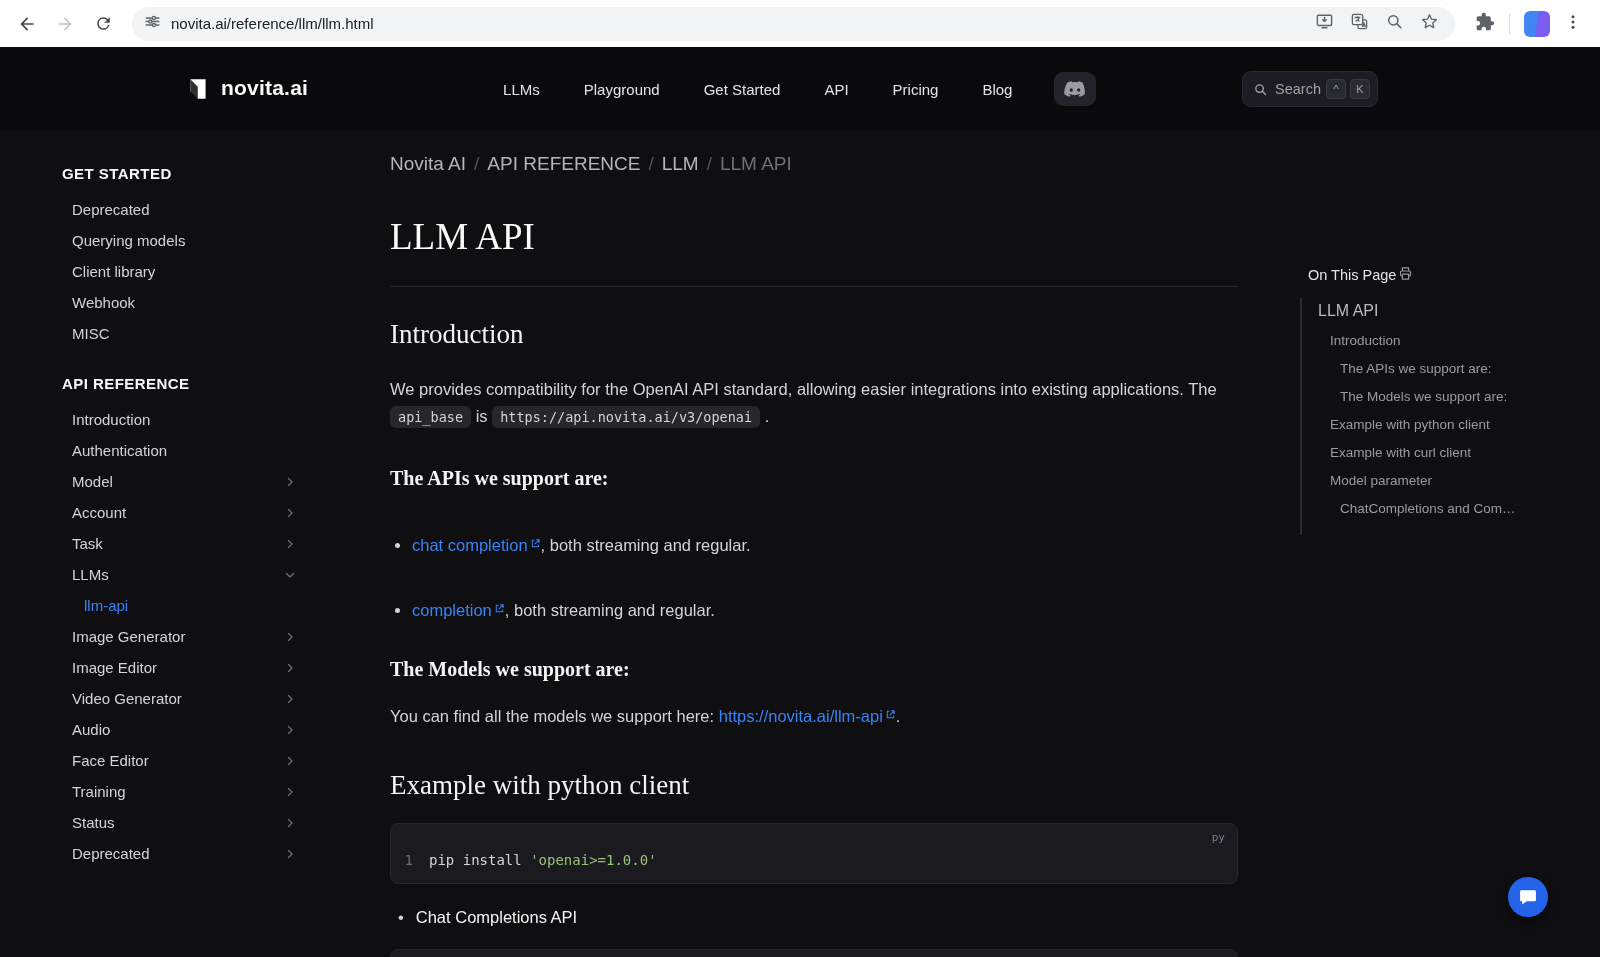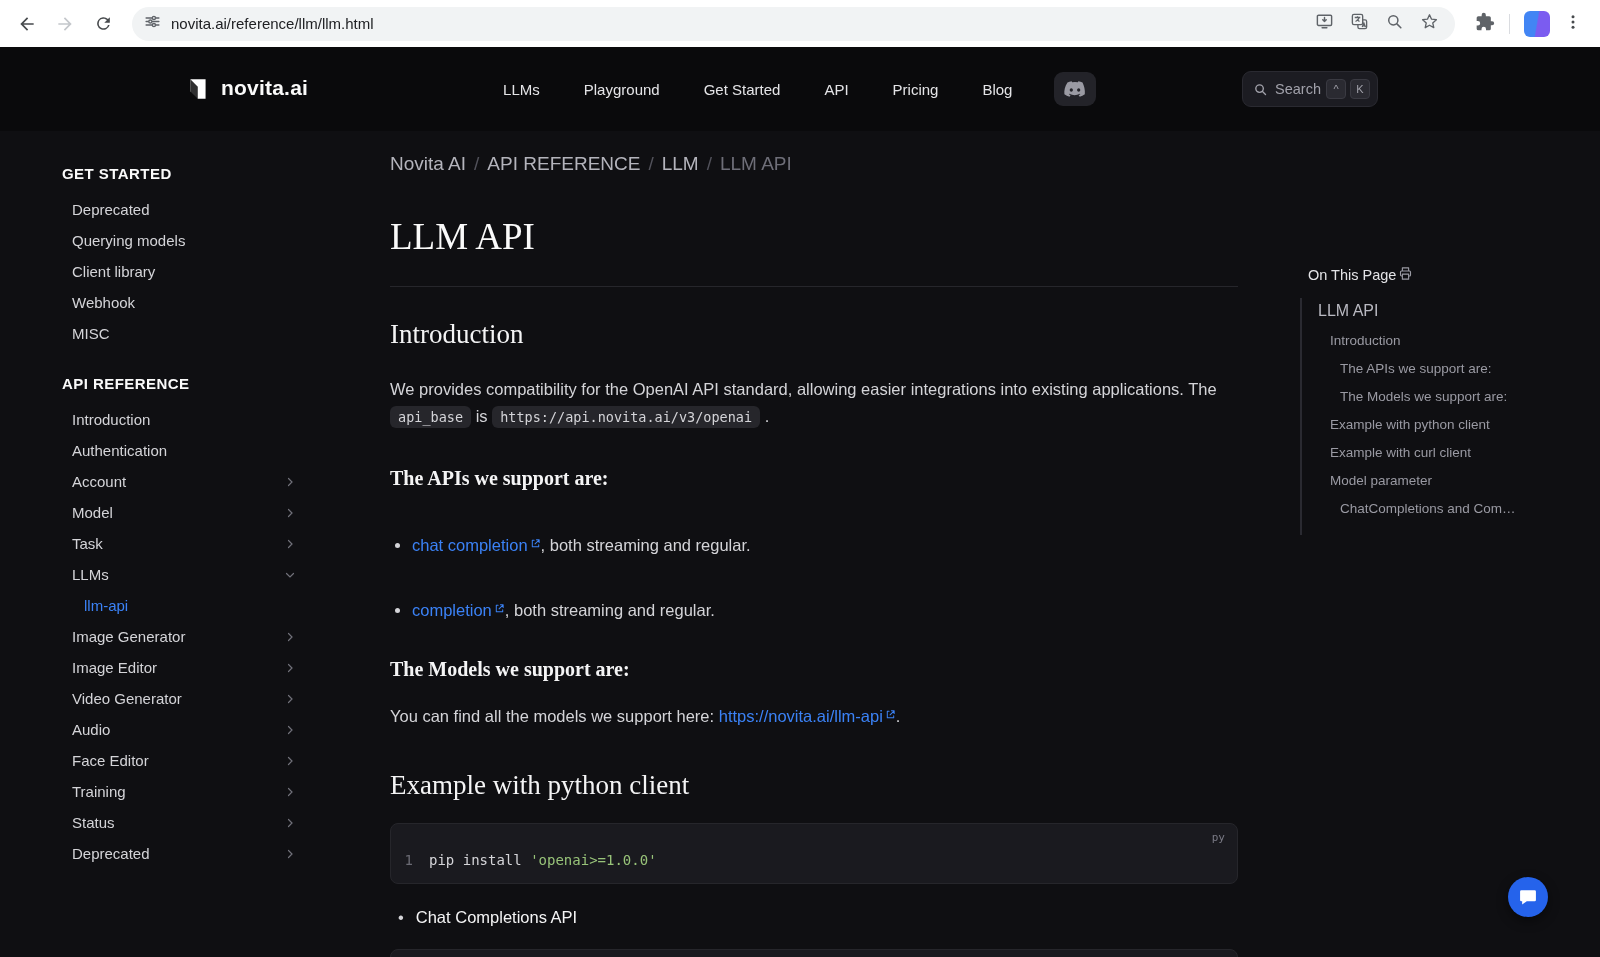--- a/index.html
+++ b/index.html
@@ -246,29 +246,29 @@
         </div>
 
       <div class="sb-title second">API REFERENCE</div>
       <div class="sb-item">
           <span>Introduction</span>
         </div>
       <div class="sb-item">
           <span>Authentication</span>
         </div>
       <div class="sb-item">
+        <span>Model</span>
+        <span class="chev">
+            <svg width="12" height="12" viewBox="0 0 24 24" fill="none" stroke="currentColor" stroke-width="2.4" stroke-linecap="round">
+              <path d="M9 5l7 7-7 7"></path>
+            </svg>
+          </span>
+      </div>
+      <div class="sb-item">
         <span>Account</span>
-        <span class="chev">
-            <svg width="12" height="12" viewBox="0 0 24 24" fill="none" stroke="currentColor" stroke-width="2.4" stroke-linecap="round">
-              <path d="M9 5l7 7-7 7"></path>
-            </svg>
-          </span>
-      </div>
-      <div class="sb-item">
-        <span>Model</span>
         <span class="chev">
             <svg width="12" height="12" viewBox="0 0 24 24" fill="none" stroke="currentColor" stroke-width="2.4" stroke-linecap="round">
               <path d="M9 5l7 7-7 7"></path>
             </svg>
           </span>
       </div>
       <div class="sb-item">
         <span>Task</span>
         <span class="chev">
             <svg width="12" height="12" viewBox="0 0 24 24" fill="none" stroke="currentColor" stroke-width="2.4" stroke-linecap="round">

